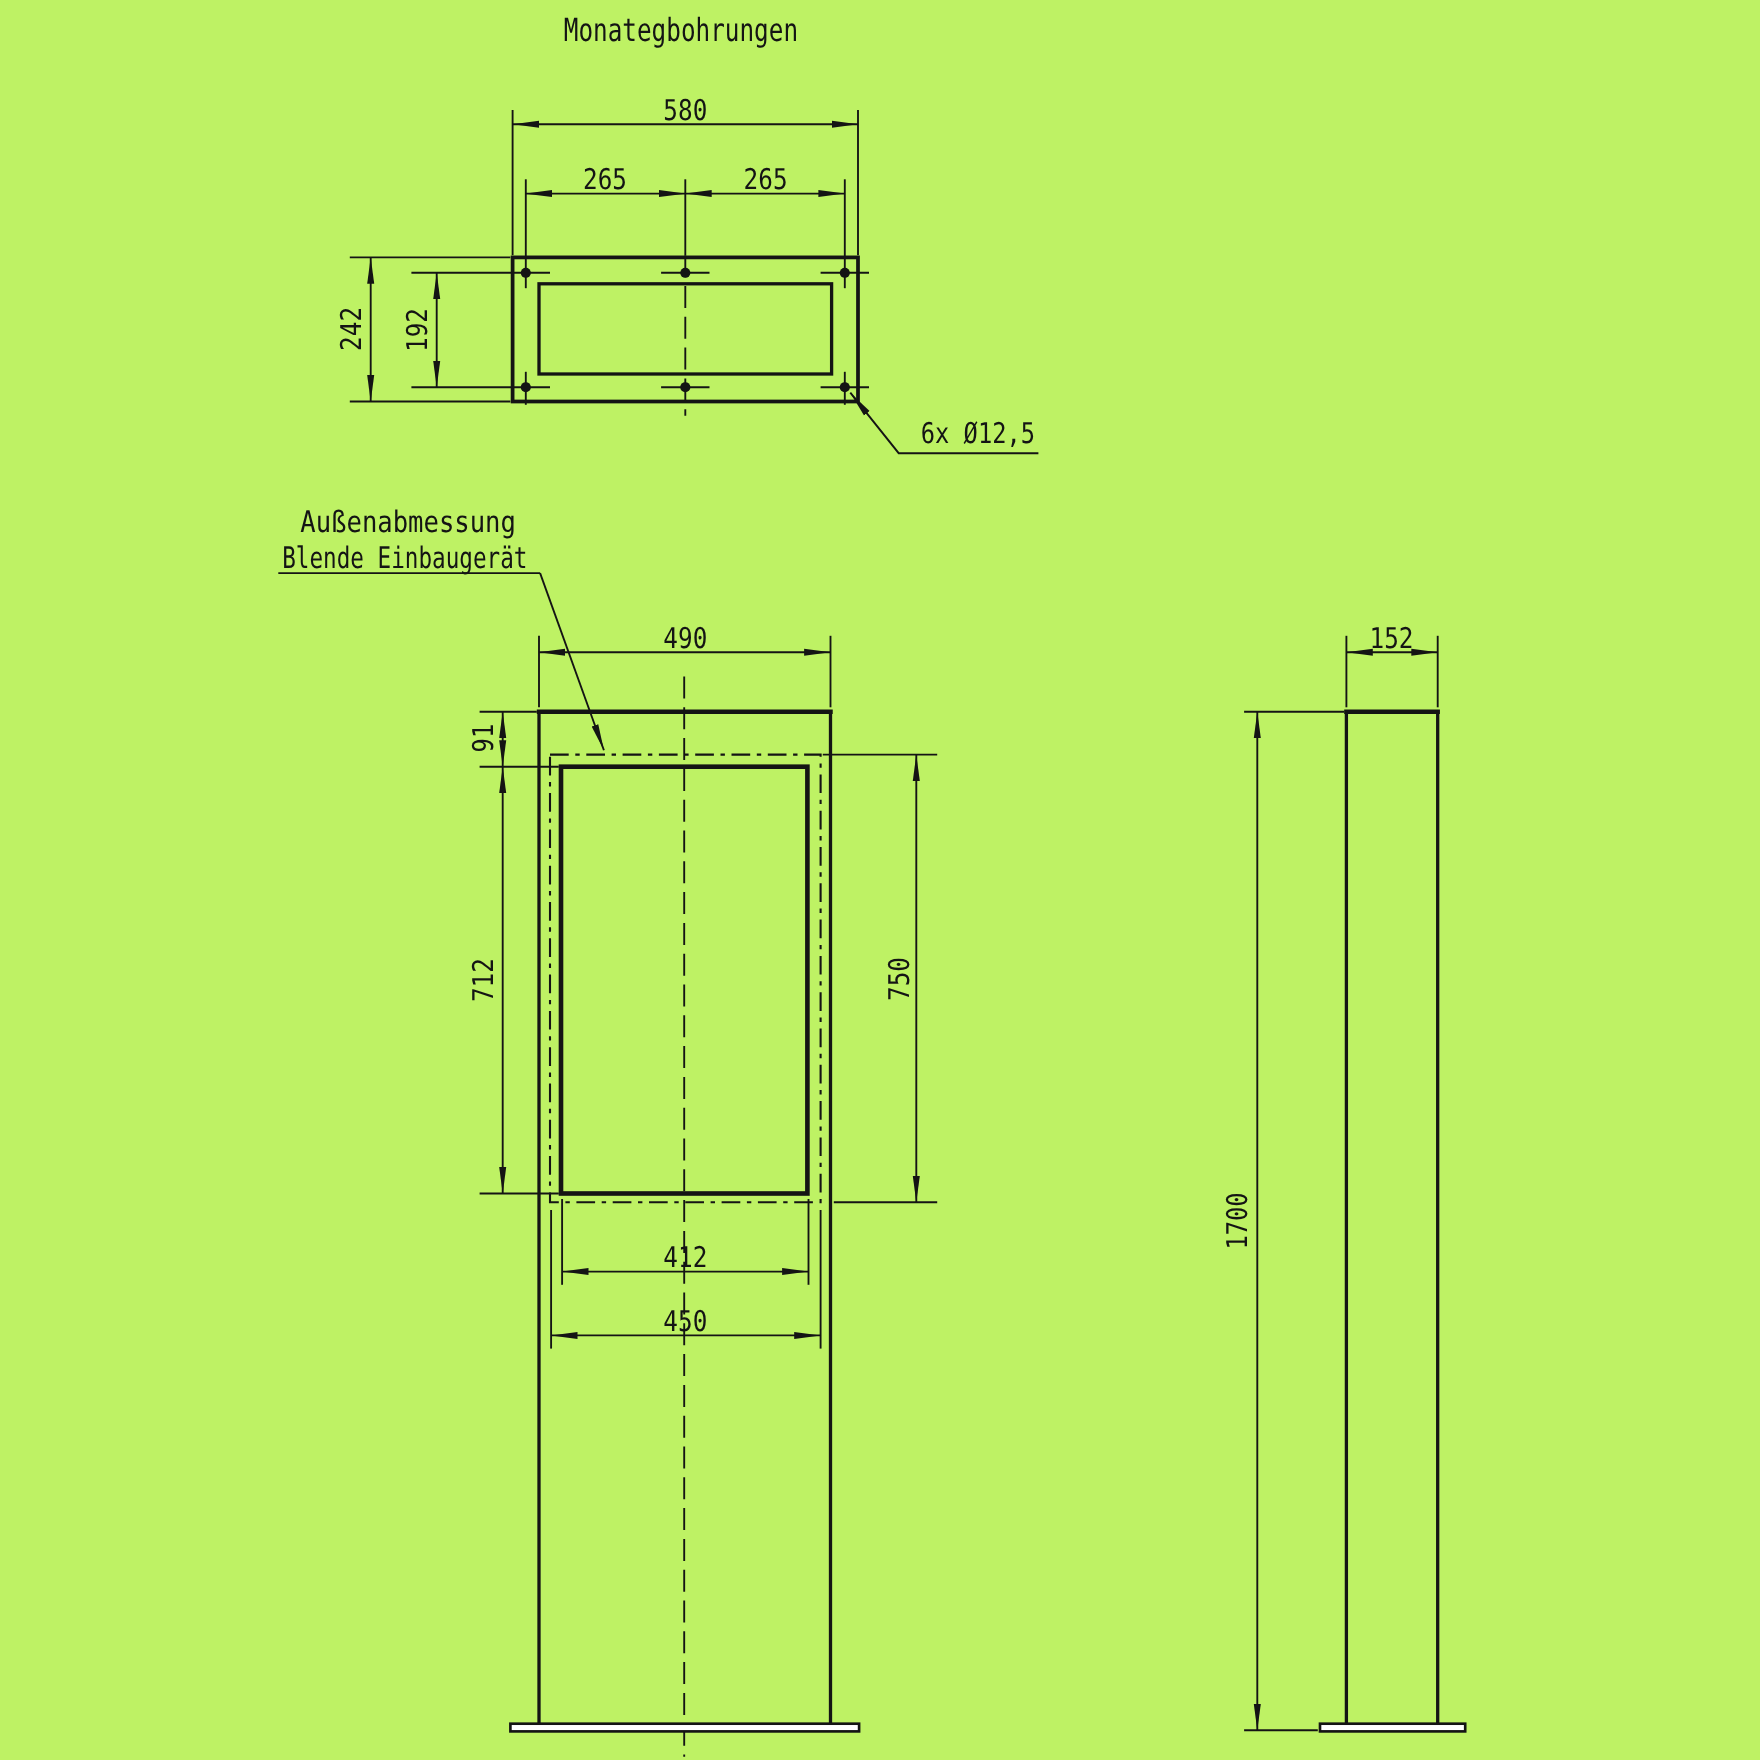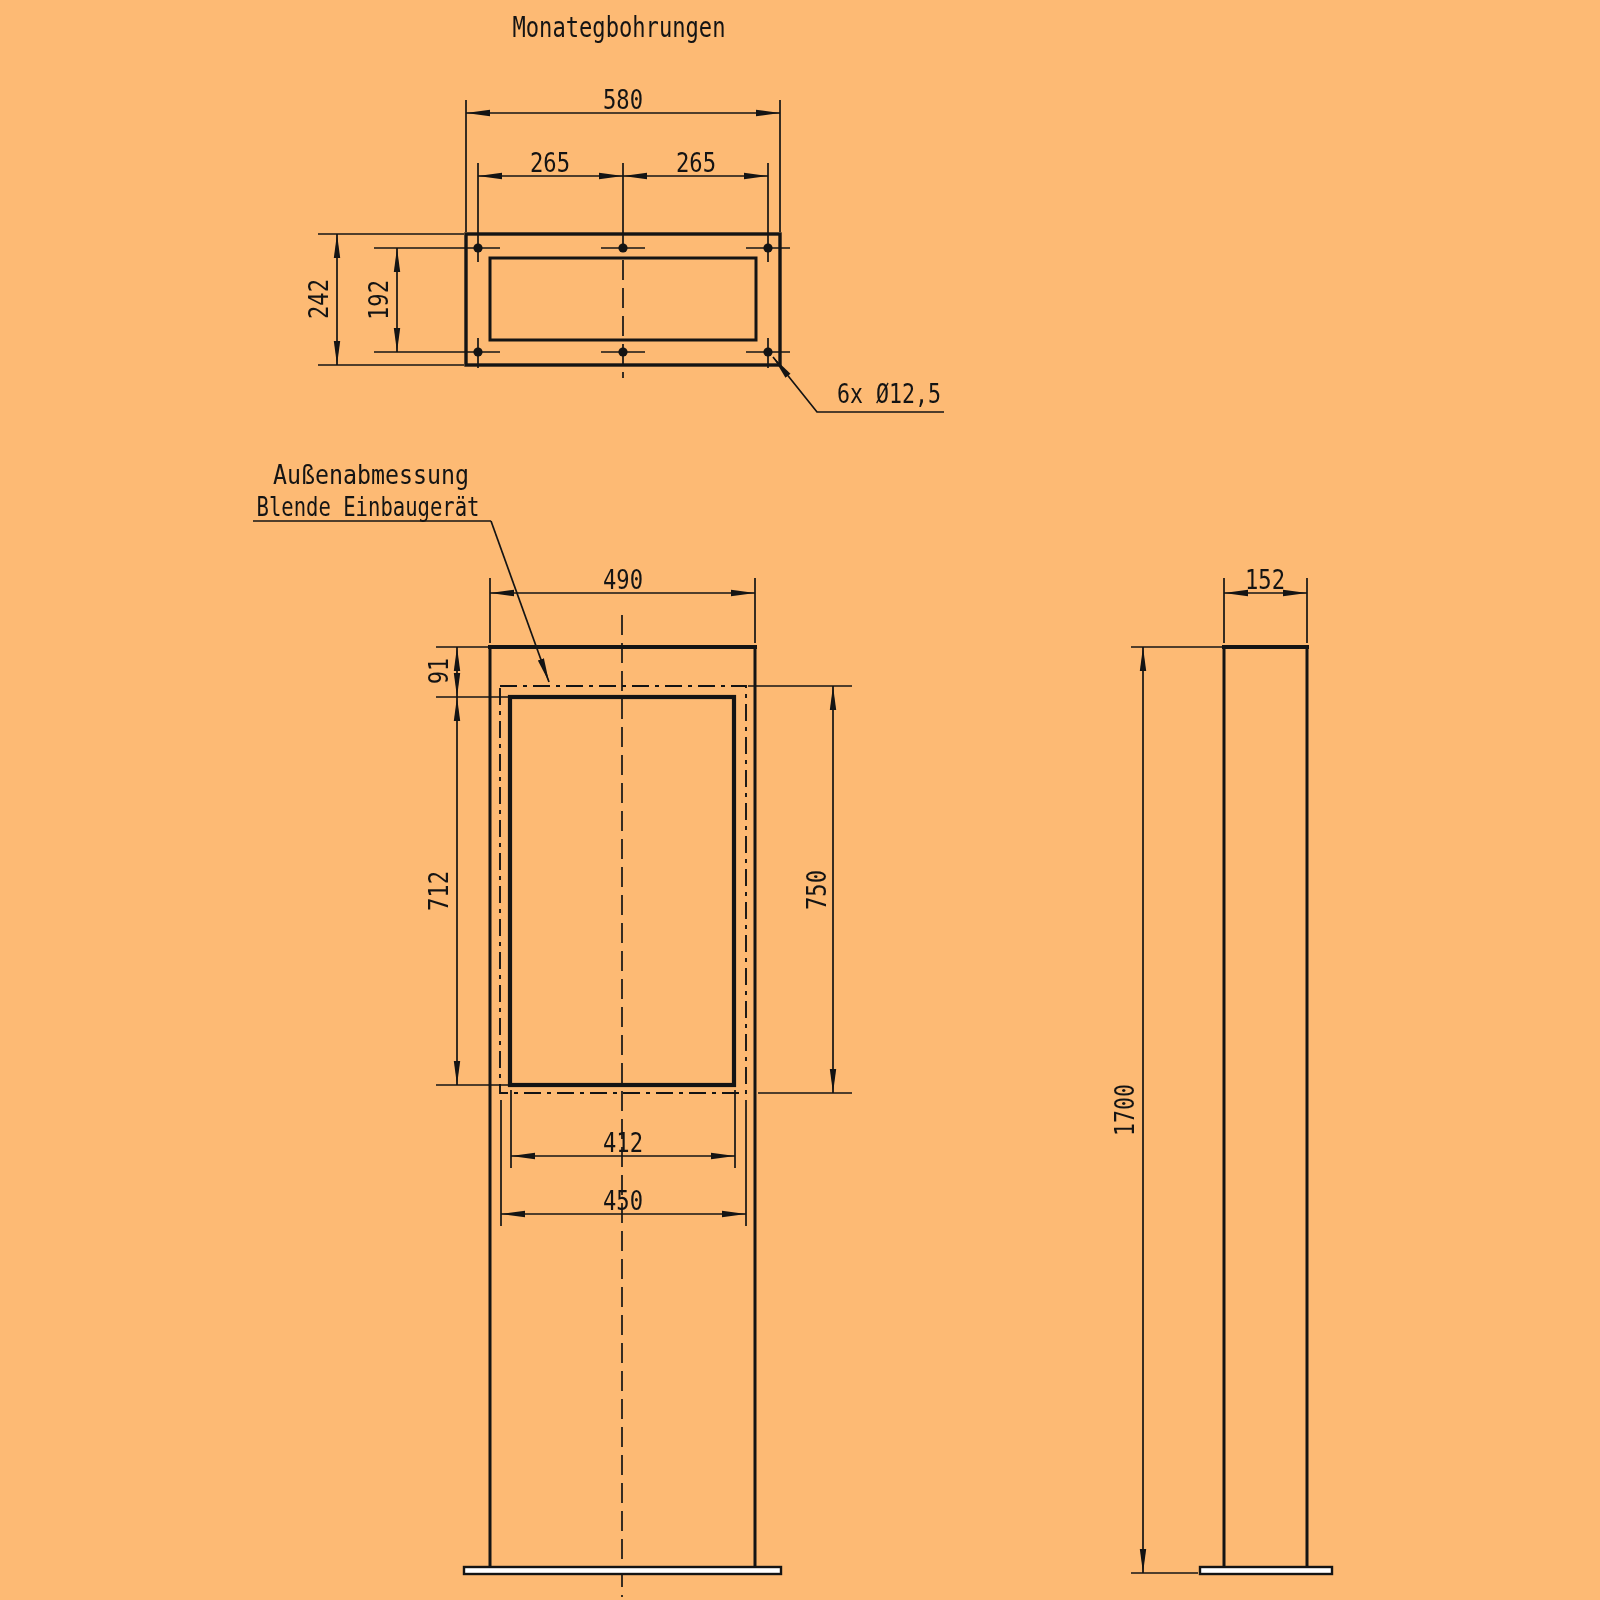--- a/index.html
+++ b/index.html
@@ -1,16 +1,16 @@
 <!DOCTYPE html>
 <html><head>
 <meta charset="utf-8">
 <style>
   html,body{margin:0;padding:0;background:#ffffff;}
-  .page{position:relative;width:1600px;height:1600px;background:#fdba74;overflow:hidden;}
+  .page{position:relative;width:1600px;height:1600px;background:#bef264;overflow:hidden;}
   svg{display:block;}
   .thin{stroke:#141414;stroke-width:1.7;fill:none;stroke-linecap:butt;}
   .med{stroke:#141414;stroke-width:3;fill:none;}
   .outer{stroke:#141414;stroke-width:3.4;fill:none;}
   .thick{stroke:#141414;stroke-width:4.2;fill:none;}
   .plate{stroke:#141414;stroke-width:2.4;fill:#ffffff;}
   .cline{stroke:#141414;stroke-width:1.7;fill:none;stroke-dasharray:20 8;}
   .blende{stroke:#141414;stroke-width:1.9;fill:none;stroke-dasharray:17 6 4 6;}
   .hole{fill:#141414;stroke:none;}
   text{fill:#141414;font-family:"DejaVu Sans Mono",monospace;font-size:26px;}

